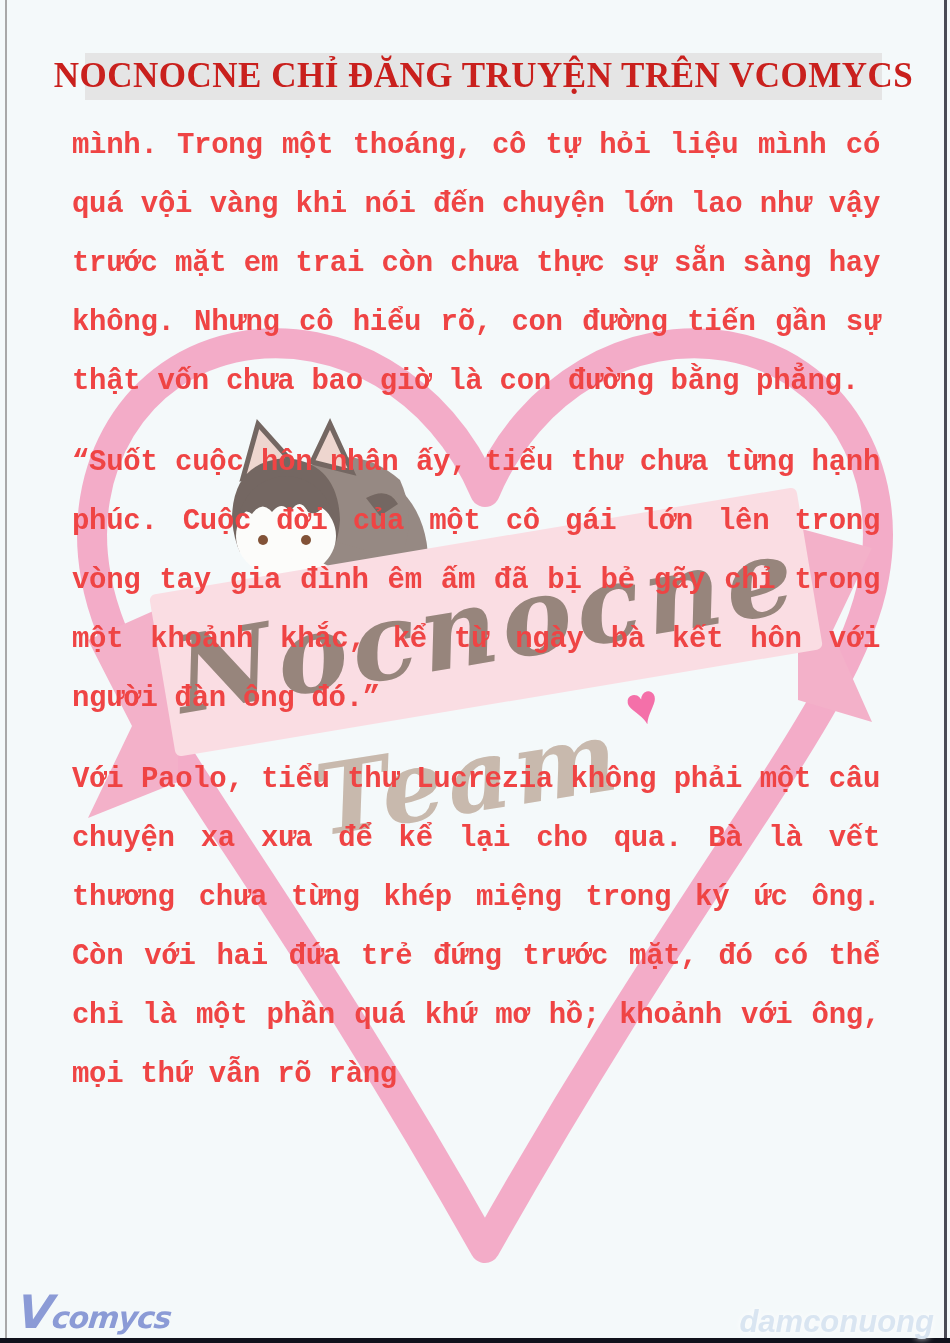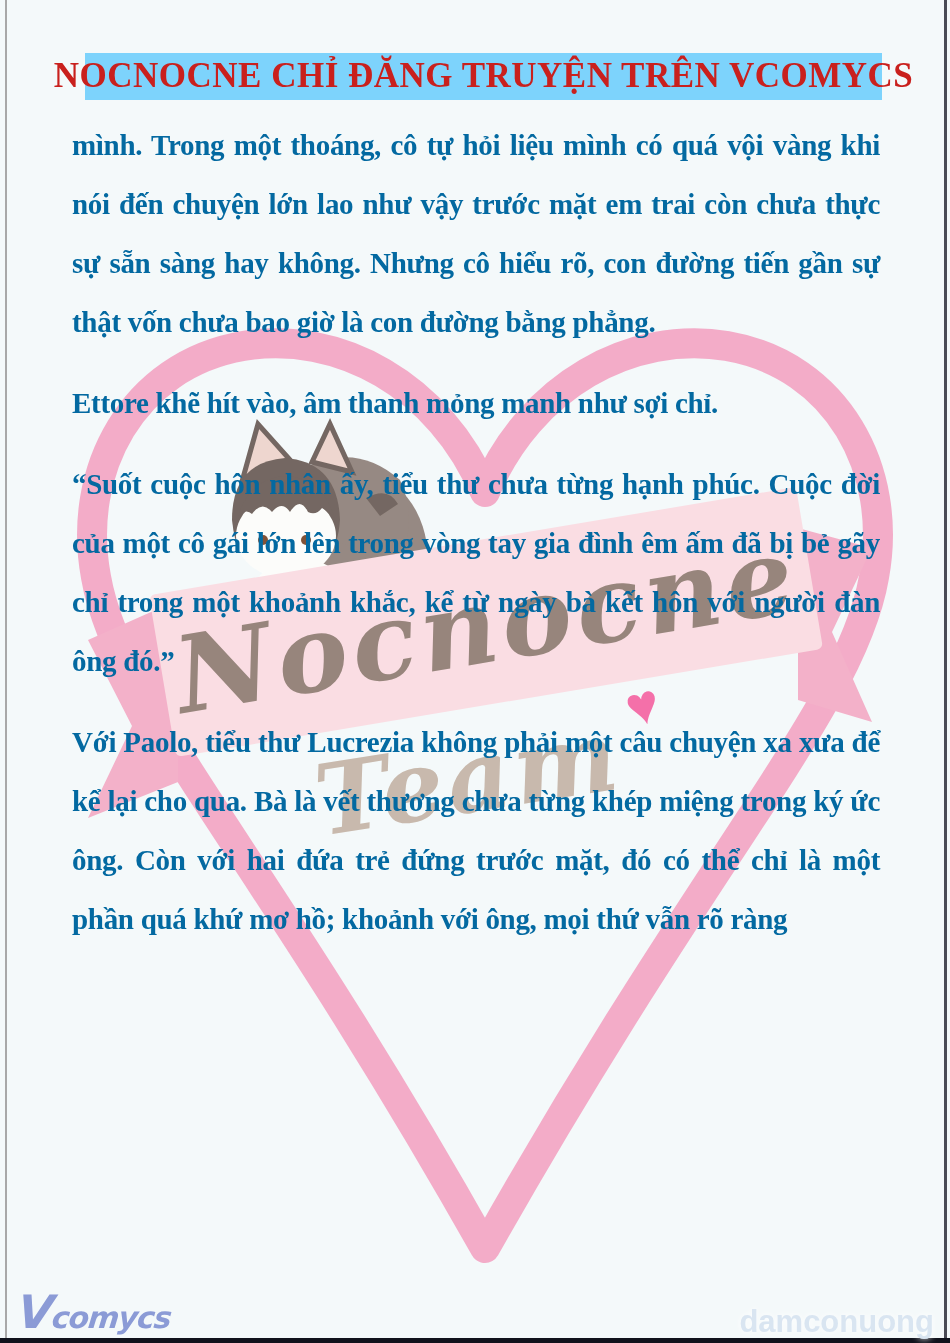--- a/index.html
+++ b/index.html
@@ -11,21 +11,21 @@
     font-family:"Liberation Serif", serif;
   }
   
   .edge-left{position:absolute;left:5px;top:0;bottom:0;width:2px;background:#a8a8a8;}
   .edge-right{position:absolute;right:3px;top:0;bottom:0;width:3px;background:#4a4b55;}
   .edge-bottom{position:absolute;left:0;right:0;bottom:0;height:5px;background:#10121c;}
 
   
   .header-band{
     position:absolute;left:85px;top:53px;width:797px;height:47px;
-    background:#7dd3fc;
+    background:#e5e5e5;
     display:flex;align-items:center;justify-content:center;
   }
   .header-band .title{
     font-family:"Liberation Serif", serif;
     font-weight:700;
     font-size:35px;
     letter-spacing:0.5px;
     color:#c9201d;
     white-space:nowrap;
     line-height:1;
@@ -39,25 +39,25 @@
     font-style:italic;font-weight:700;
   }
   .script-team-text{
     font-family:"DejaVu Serif", serif;
     font-style:italic;font-weight:700;
   }
 
   
   .body-text{
     position:absolute;left:72px;top:116px;width:808px;z-index:2;
-    font-family:Liberation Serif, serif;
+    font-family:Liberation Mono, monospace;
     font-weight:700;
     font-size:29px;
     line-height:59px;
-    color:#0369a1;
+    color:#ef4444;
     letter-spacing:-0.3px;
   }
   .body-text p{margin:0 0 22px 0;text-align:justify;}
   .body-text p:last-child{margin-bottom:0;}
 
   
   .vcomycs-logo{
     position:absolute;left:18px;bottom:8px;z-index:3;
     font-family:"DejaVu Sans", sans-serif;
     font-style:italic;font-weight:700;
@@ -69,20 +69,21 @@
   }
   .vcomycs-logo::first-letter{font-size:46px;}
   .site-watermark{
     position:absolute;right:16px;bottom:6px;z-index:3;
     font-family:"Liberation Sans", sans-serif;
     font-weight:700;
     font-size:31px;
     color:#d9e5f1;
     text-shadow:0 0 6px #ffffff;
     line-height:1;
+    font-style:italic;
   }
 </style>
 </head>
 <body>
 
 <div class="page">
 
   <svg class="watermark" viewBox="0 0 950 1343" xmlns="http://www.w3.org/2000/svg" aria-hidden="true">
 
     <path d="M 485 492
@@ -127,21 +128,20 @@
 
     <text x="628" y="728" font-size="56" fill="#f470a9" transform="rotate(-14 628 716)">♥</text>
   </svg>
 
   <div class="header-band">
     <span class="title">NOCNOCNE CHỈ ĐĂNG TRUYỆN TRÊN VCOMYCS</span>
   </div>
 
   <div class="body-text">
     <p>mình. Trong một thoáng, cô tự hỏi liệu mình có quá vội vàng khi nói đến chuyện lớn lao như vậy trước mặt em trai còn chưa thực sự sẵn sàng hay không. Nhưng cô hiểu rõ, con đường tiến gần sự thật vốn chưa bao giờ là con đường bằng phẳng.</p>
-    <p>Ettore khẽ hít vào, âm thanh mỏng manh như sợi chỉ.</p>
     <p>“Suốt cuộc hôn nhân ấy, tiểu thư chưa từng hạnh phúc. Cuộc đời của một cô gái lớn lên trong vòng tay gia đình êm ấm đã bị bẻ gãy chỉ trong một khoảnh khắc, kể từ ngày bà kết hôn với người đàn ông đó.”</p>
     <p>Với Paolo, tiểu thư Lucrezia không phải một câu chuyện xa xưa để kể lại cho qua. Bà là vết thương chưa từng khép miệng trong ký ức ông. Còn với hai đứa trẻ đứng trước mặt, đó có thể chỉ là một phần quá khứ mơ hồ; khoảnh với ông, mọi thứ vẫn rõ ràng</p>
   </div>
 
   <div class="vcomycs-logo">Vcomycs</div>
   <div class="site-watermark">damconuong</div>
 
   <div class="edge-left"></div>
   <div class="edge-right"></div>
   <div class="edge-bottom"></div>

